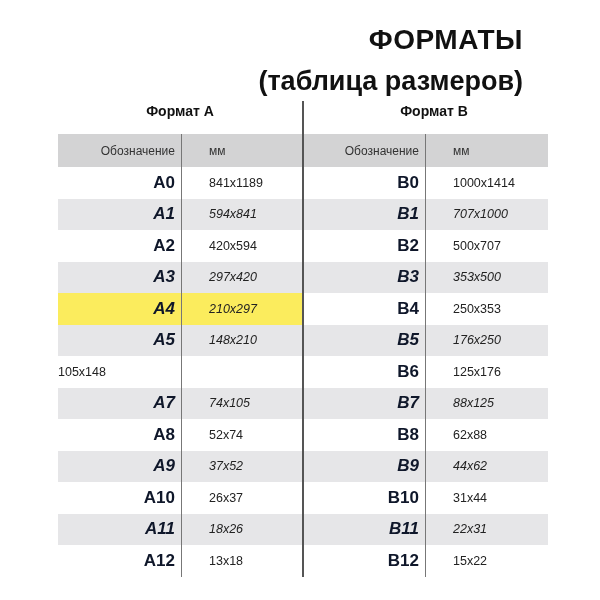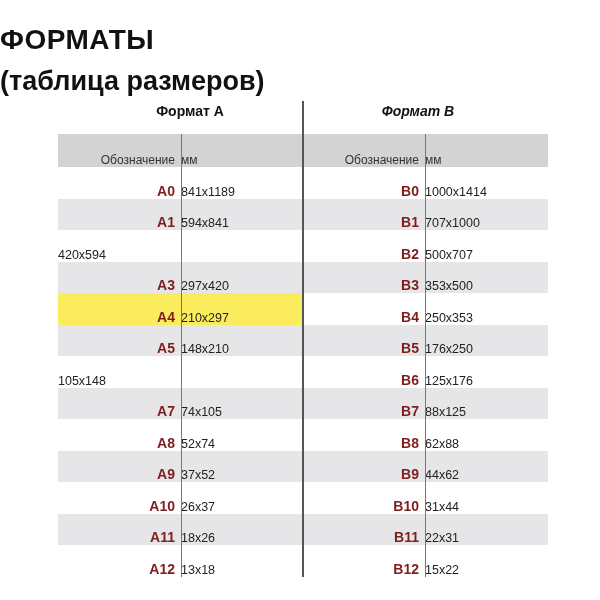--- a/index.html
+++ b/index.html
@@ -1,32 +1,32 @@
 <!DOCTYPE html>
 <html><head>
   <meta charset="utf-8">
   <style>
     html, body { margin: 0; padding: 0; background: #ffffff; }
     body { width: 600px; height: 600px; position: relative; overflow: hidden;
       font-family: "Liberation Sans", "DejaVu Sans", sans-serif; color: #1a1a1a; }
-    .title { position: absolute; left: 0; width: 523px; text-align: left; font-weight: bold; color: #111; }
+    .title { position: absolute; left: 0; width: 523px; text-align: right; font-weight: bold; color: #111; }
     .title1 { top: 24px; font-size: 28px; letter-spacing: 0.5px; }
     .title2 { top: 58px; font-size: 27px; margin-top: 8px; }
     .sec-title { position: absolute; top: 103px; font-size: 14px; font-weight: bold; text-align: center; color: #111; }
-    .sec-a { left: 68px; width: 244px; }
-    .sec-b { left: 296px; width: 244px; font-style: italic; }
+    .sec-a { left: 58px; width: 244px; }
+    .sec-b { left: 312px; width: 244px; }
     .divider { position: absolute; left: 302px; top: 101px; width: 2px; height: 476px; background: #555; }
     .table { position: absolute; top: 134px; width: 245px; }
     .tbl-a { left: 58px; width: 244px; }
     .tbl-b { left: 304px; width: 244px; }
-    .row { position: relative; height: 31.5px; display: flex; align-items: flex-end; }
+    .row { position: relative; height: 31.5px; display: flex; align-items: center; gap: 28px; }
     .row.head { height: 33px; background: #d3d3d4; }
-    .row.stripe { background: #e6e6e8; }
-    .row.hl { background: #fbec5d; }
-    .c1 { box-sizing: border-box; text-align: right; padding-right: 6px; font-size: 14px; font-weight: bold; color: #7f1d1d; }
+    .row.stripe { background: #e6e6e8; font-style: italic; }
+    .row.hl { background: #fbec5d; font-style: italic; }
+    .c1 { box-sizing: border-box; text-align: right; padding-right: 6px; font-size: 17px; font-weight: bold; color: #0f172a; }
     .c2 { box-sizing: border-box; font-size: 12.5px; color: #222; }
     .head .c1 { font-weight: normal; color: #333; font-size: 12px; }
     .head .c2 { color: #333; font-size: 12px; }
     .tbl-a .c1 { width: 123px; }
     .tbl-b .c1 { width: 121px; }
     .vline { position: absolute; top: 134px; width: 1px; height: 443px; background: #777; }
     .vl-a { left: 181px; }
     .vl-b { left: 425px; }
   </style>
 </head>
@@ -47,20 +47,21 @@
   </div>
   <div class="row">
       <div class="c1">A0</div>
       <div class="c2">841x1189</div>
     </div>
   <div class="row stripe">
       <div class="c1">A1</div>
       <div class="c2">594x841</div>
     </div>
   <div class="row">
+      <div class="c1">A2</div>
       <div class="c2">420x594</div>
     </div>
   <div class="row stripe">
       <div class="c1">A3</div>
       <div class="c2">297x420</div>
     </div>
   <div class="row hl">
       <div class="c1">A4</div>
       <div class="c2">210x297</div>
     </div>

